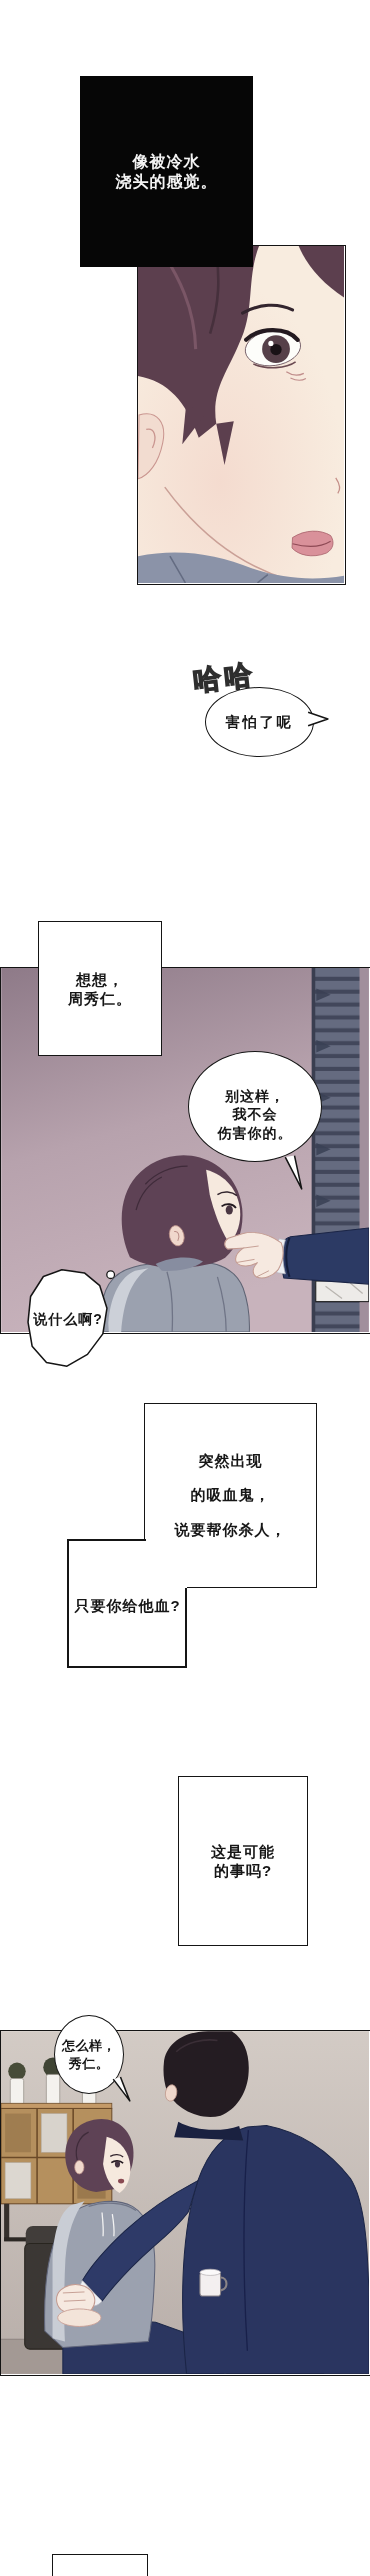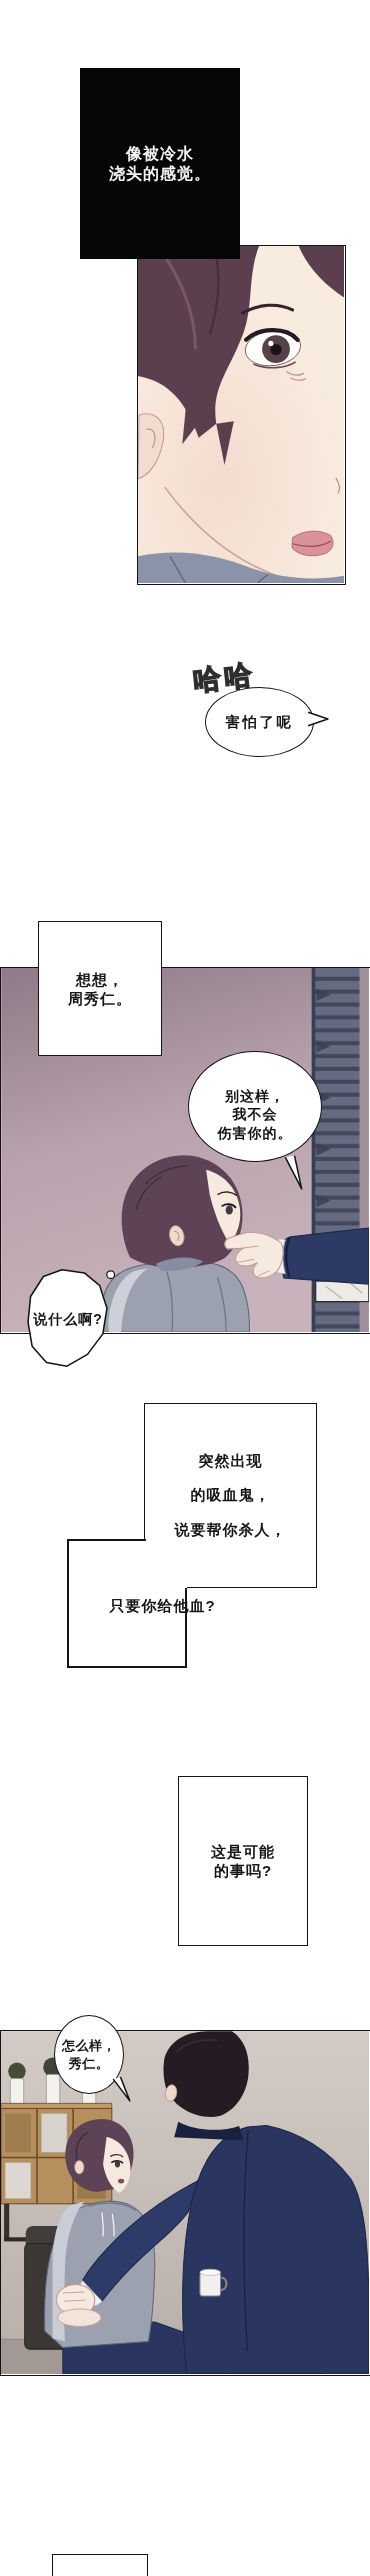--- a/index.html
+++ b/index.html
@@ -46,21 +46,21 @@
   .seg{position:absolute;background:#151515;z-index:4;}
   .blood-bg{position:absolute;background:#ffffff;z-index:3;}
   .blood-text{
     position:absolute;z-index:5;display:flex;flex-direction:row;
     align-items:center;justify-content:center;text-align:center;
   }
 </style>
 </head>
 <body>
 
-<div class="black-box" style="left:80px;top:68px;width:160px;height:191px;">
+<div class="black-box" style="left:80px;top:76px;width:173px;height:191px;">
   <span class="cap-line">像被冷水</span>
   <span class="cap-line">浇头的感觉。</span>
 </div>
 
 <div class="panel" style="left:137px;top:245px;width:209px;height:340px;z-index:1;">
   <svg width="206" height="337" viewBox="0 0 400 654">
     <defs>
       <radialGradient id="blush1" cx="0.4" cy="0.7" r="0.6">
         <stop offset="0" stop-color="#f3d7cb" stop-opacity="0.8"></stop>
         <stop offset="1" stop-color="#f3d7cb" stop-opacity="0"></stop>
@@ -196,21 +196,21 @@
 <div class="cap-box" style="left:144px;top:1403px;width:173px;height:185px;gap:16px;">
   <span class="cap-line" style="line-height:18.5px;">突然出现</span>
   <span class="cap-line" style="line-height:18.5px;">的吸血鬼，</span>
   <span class="cap-line" style="line-height:18.5px;">说要帮你杀人，</span>
 </div>
 <div class="blood-bg" style="left:67px;top:1539px;width:120px;height:129px;"></div>
 <div class="seg" style="left:67px;top:1539px;width:1.5px;height:129px;"></div>
 <div class="seg" style="left:67px;top:1539px;width:79px;height:1.5px;"></div>
 <div class="seg" style="left:67px;top:1666px;width:120px;height:1.5px;"></div>
 <div class="seg" style="left:185px;top:1588px;width:1.5px;height:79px;"></div>
-<div class="blood-text" style="left:69px;top:1577px;width:117px;height:57px;margin-left:35px;">
+<div class="blood-text" style="left:69px;top:1577px;width:117px;height:57px;">
   <span class="cap-line">只要你</span>
   <span class="cap-line">给他血?</span>
 </div>
 
 <div class="cap-box" style="left:178px;top:1776px;width:130px;height:170px;">
   <span class="cap-line">这是可能</span>
   <span class="cap-line">的事吗?</span>
 </div>
 
 <div class="panel" style="left:0px;top:2030px;width:371px;height:346px;">

